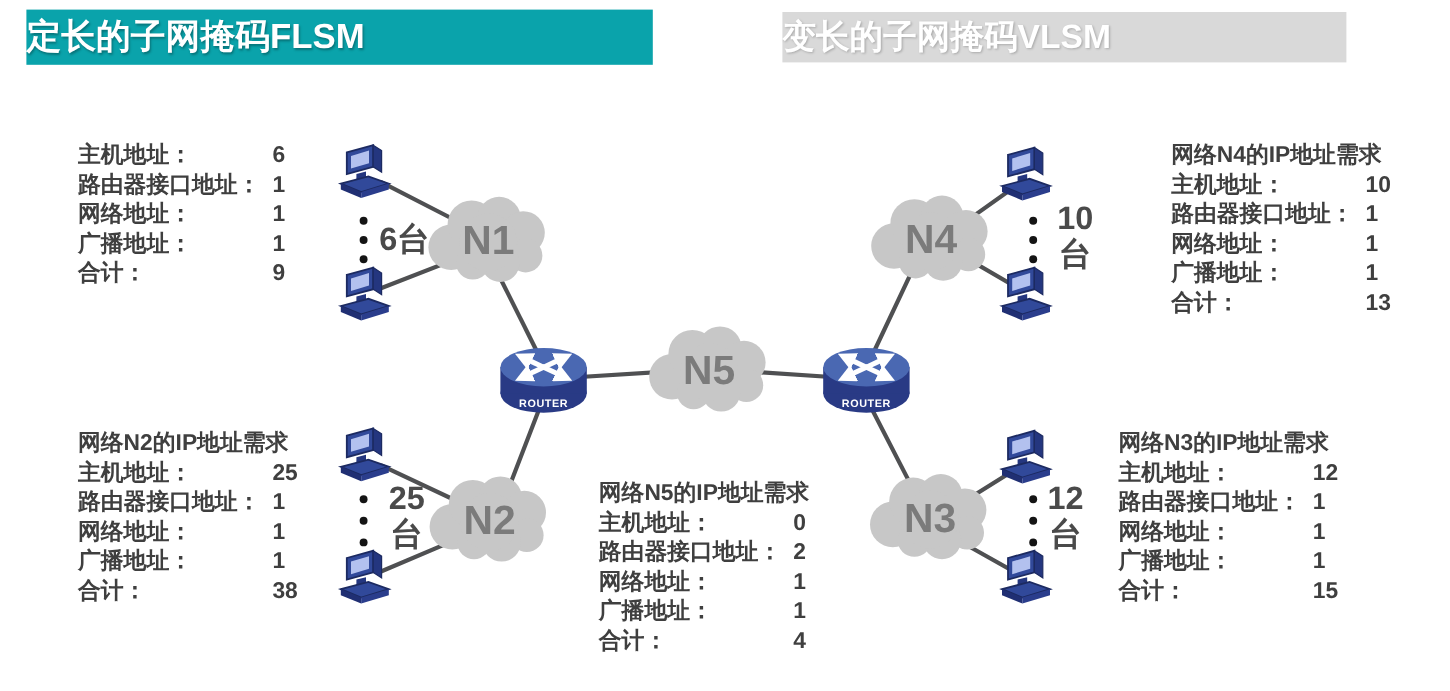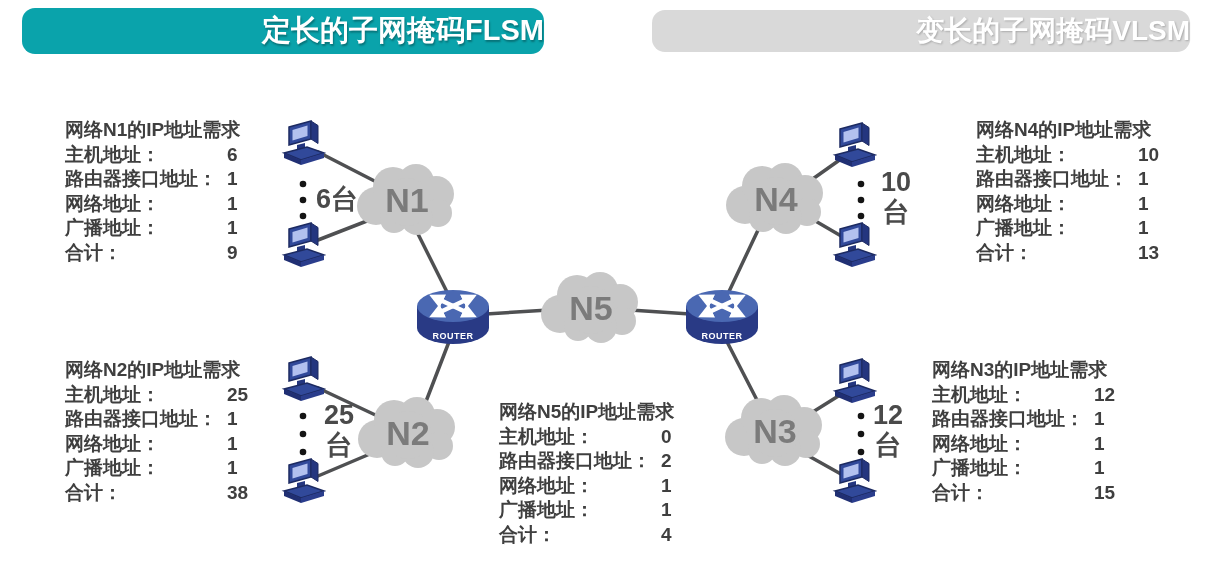--- a/index.html
+++ b/index.html
@@ -1,24 +1,24 @@
 <!DOCTYPE html>
 <html><head>
 <meta charset="utf-8">
 <style>
   html,body{margin:0;padding:0;background:#ffffff;}
   .stage{
     position:relative;width:1208px;height:576px;background:#ffffff;overflow:hidden;
     font-family:"Liberation Sans","DejaVu Sans",sans-serif;
   }
-  .hdr{position:absolute;display:flex;align-items:center;justify-content:flex-end;
-       font-weight:bold;color:#ffffff;white-space:nowrap;border-radius:13px;}
+  .hdr{position:absolute;display:flex;align-items:center;justify-content:flex-start;
+       font-weight:bold;color:#ffffff;white-space:nowrap;}
   .hdr-left{left:22px;top:8px;width:522px;height:46px;background:#0aa3ab;
             font-size:29px;text-shadow:1px 2px 2px rgba(0,0,0,0.30);}
-  .hdr-right{left:652px;top:10px;width:538px;height:42px;background:#d9d9d9;
+  .hdr-right{left:652px;top:10px;width:470px;height:42px;background:#d9d9d9;
              font-size:28px;text-shadow:1px 1px 2px rgba(0,0,0,0.22);}
   .example{position:absolute;left:25px;top:76px;width:1170px;font-size:21px;
            font-weight:bold;color:#4a4a4a;white-space:nowrap;}
   .requirement{position:absolute;left:28px;top:540px;width:1170px;font-size:23px;
                font-weight:bold;color:#4a4a4a;white-space:nowrap;}
   .diagram{position:absolute;left:0;top:0;}
   .tbl{position:absolute;font-size:19px;font-weight:bold;color:#3f3f3f;
        line-height:24.5px;white-space:nowrap;}
   .tbl .row{display:flex;}
   .tbl .lbl{width:162px;}
@@ -154,21 +154,20 @@
   <div class="hostcount stack" style="left:317px;top:400px;">
     <span>25</span>
       <span>台</span>
   </div>
   <div class="hostcount stack" style="left:866px;top:400px;">
     <span>12</span>
       <span>台</span>
   </div>
 
   <div class="tbl" style="left:65px;top:118px;">
-    <div class="row">网络N1的IP地址需求</div>
     <div class="row">
         <span class="lbl">主机地址：</span>
         <span class="val">6</span>
       </div>
     <div class="row">
         <span class="lbl">路由器接口地址：</span>
         <span class="val">1</span>
       </div>
     <div class="row">
         <span class="lbl">网络地址：</span>

